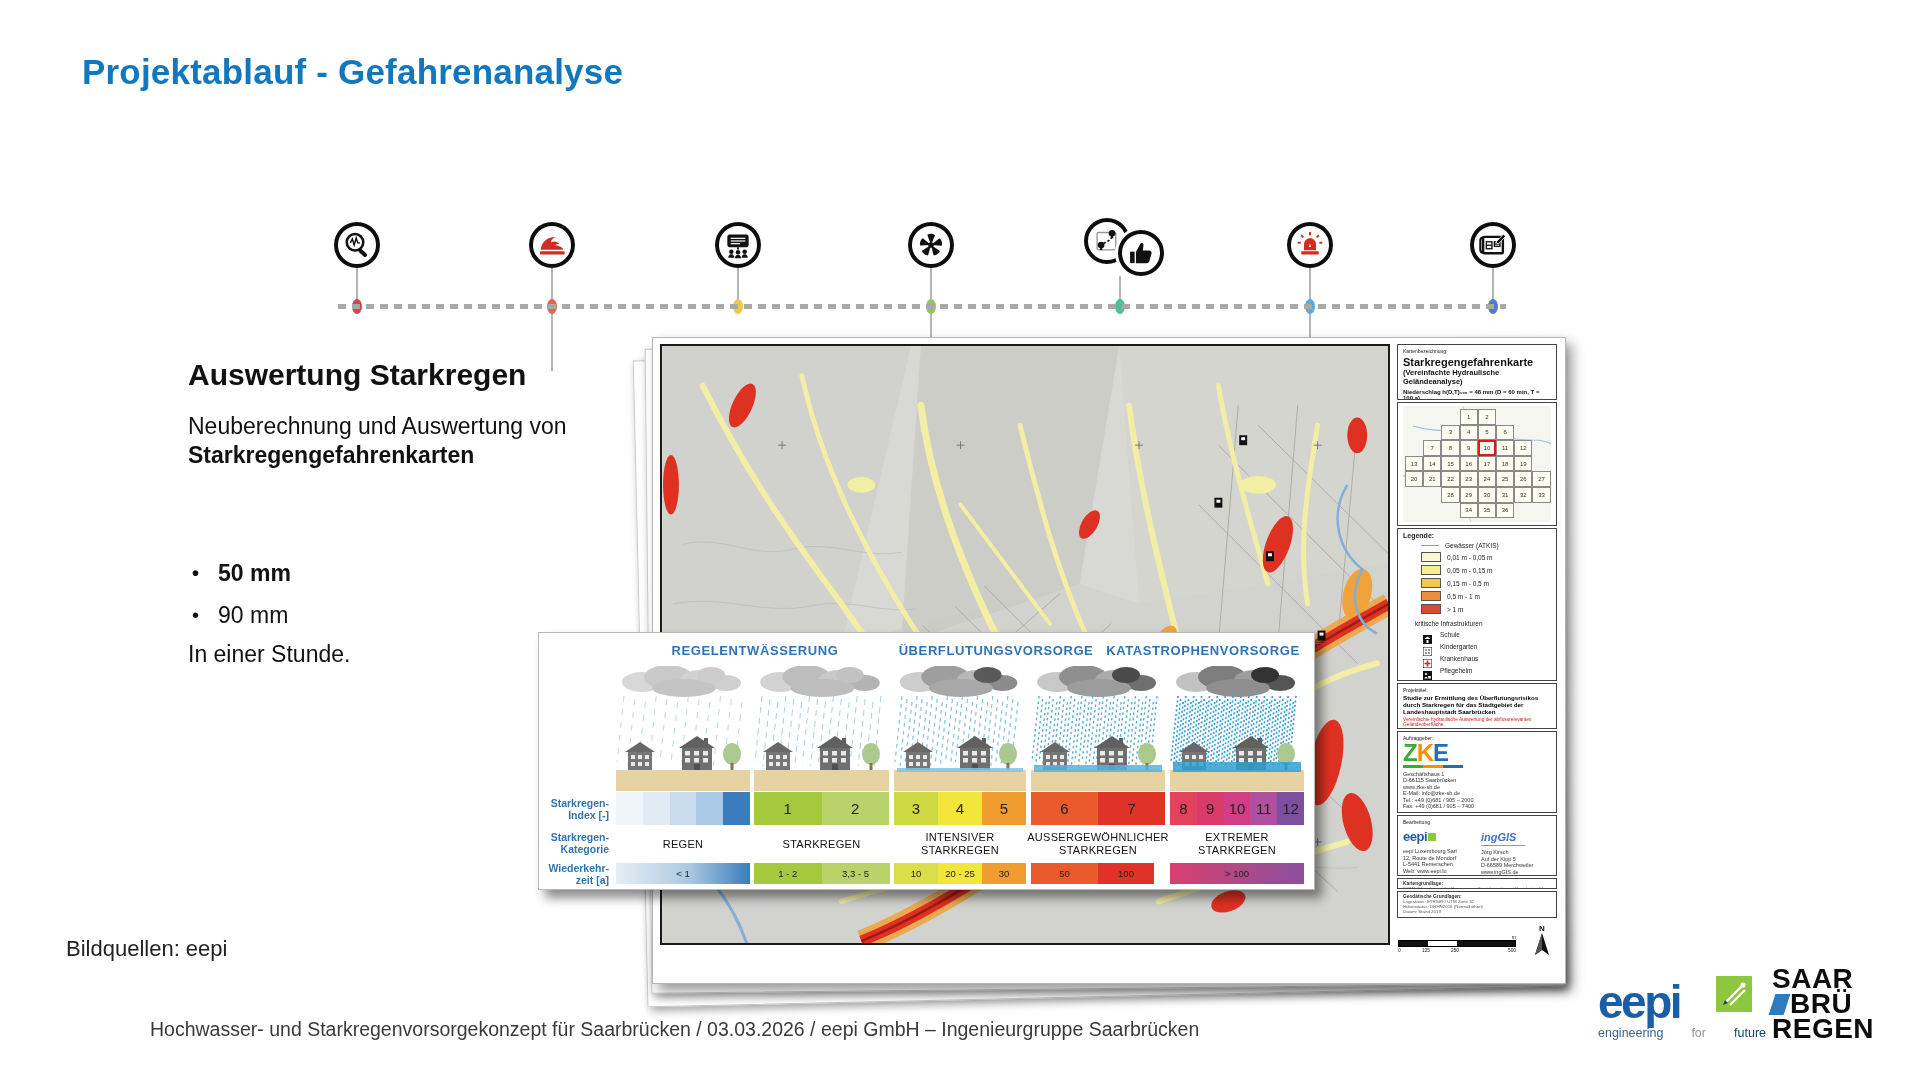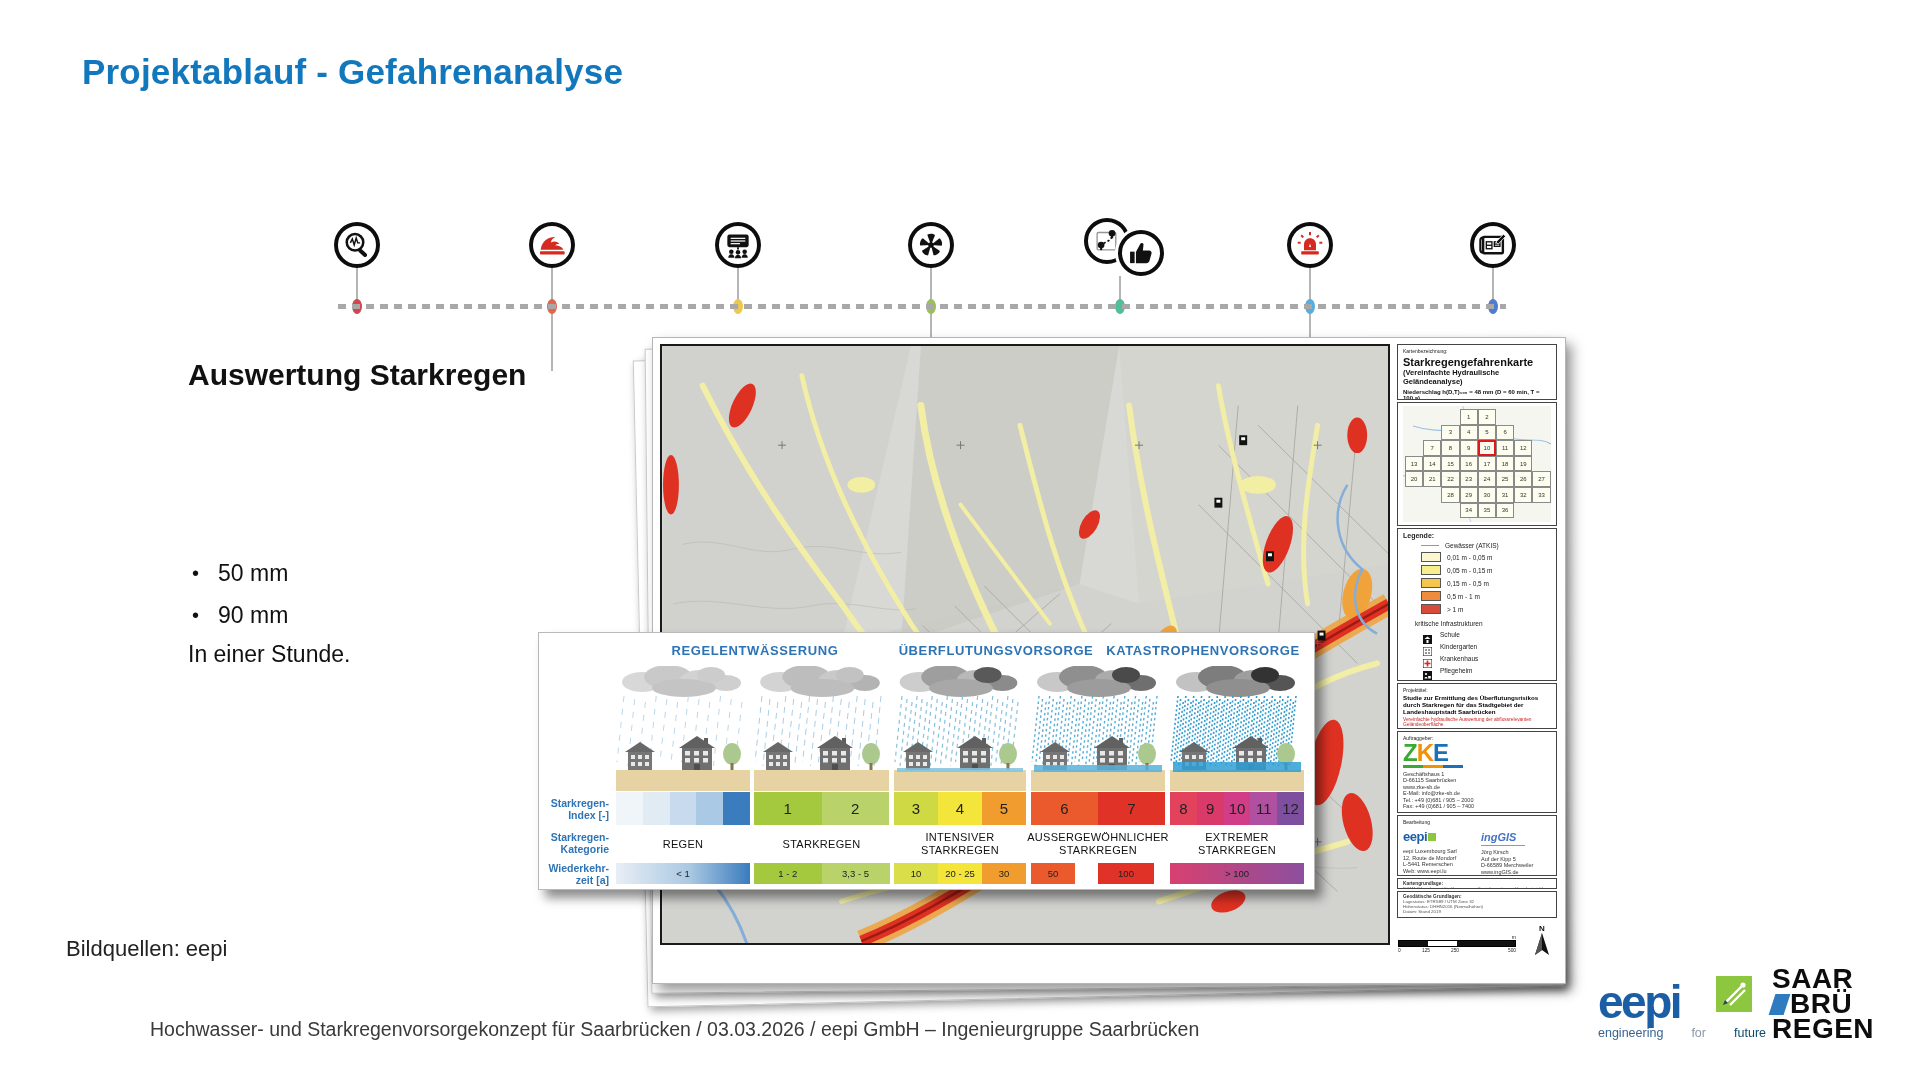--- a/index.html
+++ b/index.html
@@ -184,22 +184,24 @@
             <path d="M13 11.3 h4.2"></path>
           </g>
           <path d="M14.2 9.8 L19.8 3.9 l1.7 1.6 L15.9 11.3 z" fill="#111" stroke="#fff" stroke-width="0.6"></path>
         </svg>
       </div>
       <div class="tl-dot" style="left: 1488px; background: rgb(79, 124, 208);"></div>
       <div class="tl-dash"></div>
     </div>
 
   <div class="tp-head">Auswertung Starkregen</div>
+  <div class="tp-line" style="top:412px;">Neuberechnung und Auswertung von</div>
+  <div class="tp-line" style="top:441px;font-weight:700;">Starkregengefahrenkarten</div>
   <div id="bullets">
-      <div class="tp-bullet" style="top: 560px;"><span class="dot">•</span><span>50 mm</span></div>
+      <div class="tp-bullet" style="top: 560px; font-weight: bold;"><span class="dot">•</span><span>50 mm</span></div>
       <div class="tp-bullet" style="top: 602px;"><span class="dot">•</span><span>90 mm</span></div>
     </div>
   <div class="tp-line" style="top:640px;">In einer Stunde.</div>
 
   <div class="sheet-back" style="left:640px;top:350px;width:915px;height:645px;transform:rotate(-1.3deg);"></div>
   <div class="sheet-back" style="left:648px;top:344px;width:912px;height:643px;transform:rotate(-0.6deg);"></div>
   <div class="sheet"></div>
 
   <div class="map-frame">
       <div id="mapsvg">
@@ -815,21 +817,21 @@
         <div class="cell idx-cell" style="left: 355px; width: 44px; background: rgb(206, 217, 68);">3</div>
         <div class="cell idx-cell" style="left: 399px; width: 44px; background: rgb(244, 229, 58);">4</div>
         <div class="cell idx-cell" style="left: 443px; width: 44px; background: rgb(241, 156, 46);">5</div>
         <div class="cell cat-cell" style="left: 355px; width: 132px;">INTENSIVER  STARKREGEN</div>
         <div class="cell ret-cell" style="left: 355px; width: 44px; background: rgb(218, 222, 72);">10</div>
         <div class="cell ret-cell" style="left: 399px; width: 44px; background: rgb(244, 229, 58);">20 - 25</div>
         <div class="cell ret-cell" style="left: 443px; width: 44px; background: rgb(241, 156, 46);">30</div>
         <div class="cell idx-cell" style="left: 492px; width: 67px; background: rgb(234, 90, 45);">6</div>
         <div class="cell idx-cell" style="left: 559px; width: 67px; background: rgb(225, 50, 39);">7</div>
         <div class="cell cat-cell" style="left: 492px; width: 134px;">AUSSERGEWÖHNLICHER STARKREGEN</div>
-        <div class="cell ret-cell" style="left: 492px; width: 44px; background: rgb(234, 90, 45);">50</div>
+        <div class="cell ret-cell" style="left: 492px; width: 67px; background: rgb(234, 90, 45);">50</div>
         <div class="cell ret-cell" style="left: 559px; width: 56px; background: rgb(225, 50, 39);">100</div>
         <div class="cell idx-cell" style="left: 631px; width: 26.8px; background: rgb(226, 66, 92);">8</div>
         <div class="cell idx-cell" style="left: 657.8px; width: 26.8px; background: rgb(218, 58, 105);">9</div>
         <div class="cell idx-cell" style="left: 684.6px; width: 26.8px; background: rgb(209, 61, 134);">10</div>
         <div class="cell idx-cell" style="left: 711.4px; width: 26.8px; background: rgb(176, 80, 160);">11</div>
         <div class="cell idx-cell" style="left: 738.2px; width: 26.8px; background: rgb(127, 79, 159);">12</div>
         <div class="cell cat-cell" style="left: 631px; width: 134px;">EXTREMER STARKREGEN</div>
         <div class="cell ret-cell" style="left: 631px; width: 134px; background: linear-gradient(90deg, rgb(216, 64, 112) 0%, rgb(140, 79, 159) 100%);">&gt; 100</div>
       </div>
   </div>

